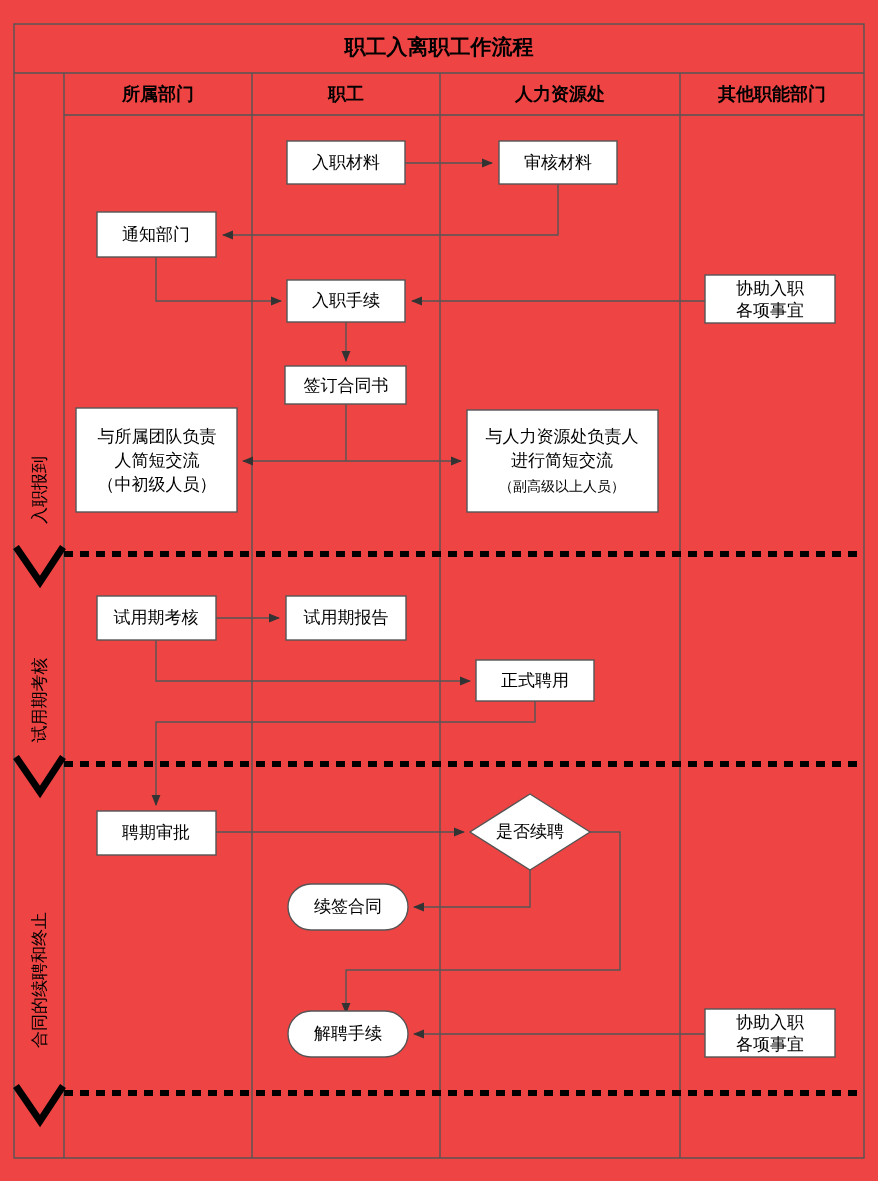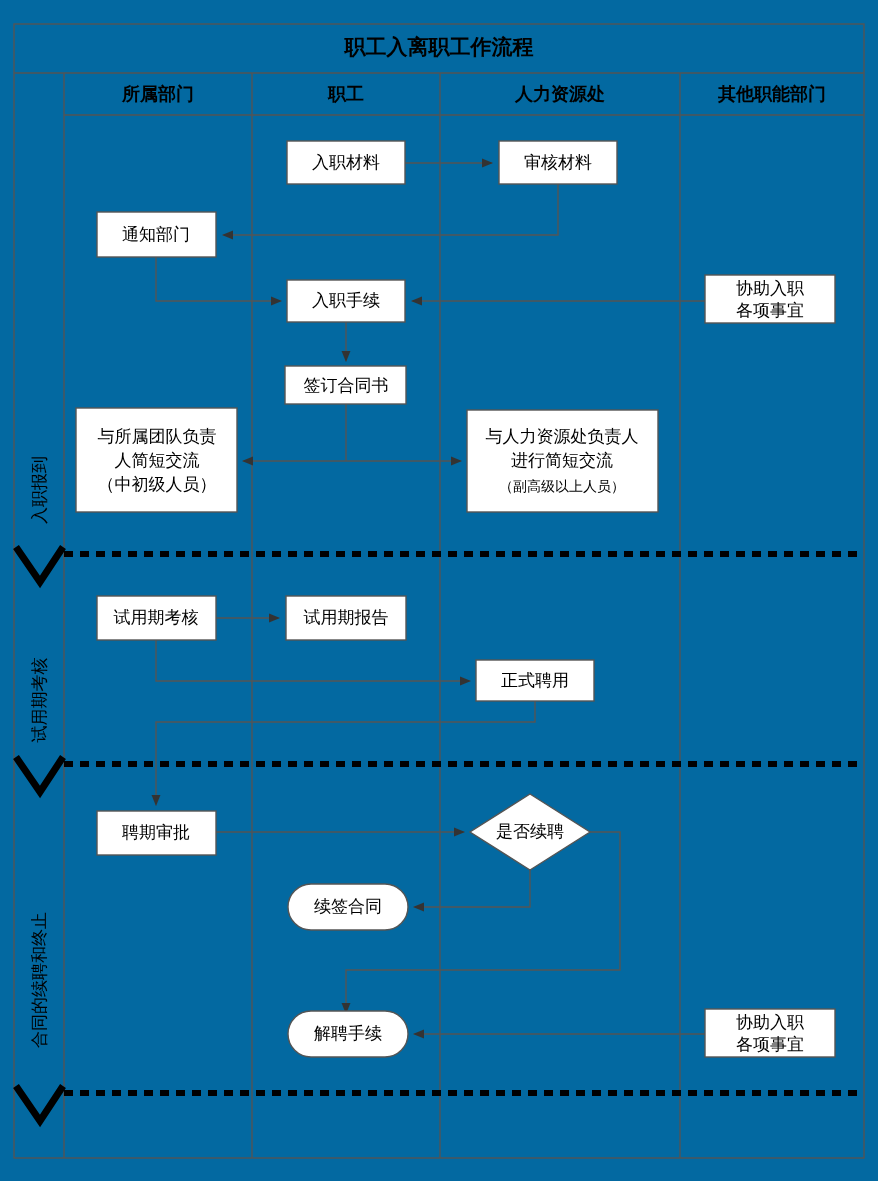--- a/index.html
+++ b/index.html
@@ -7,21 +7,21 @@
     padding: 0;
     background: #ffffff;
   }
   body {
     font-family: "DejaVu Sans", "Liberation Sans", sans-serif;
   }
   #canvas {
     position: relative;
     width: 878px;
     height: 1181px;
-    background: #0369a1;
+    background: #ef4444;
     overflow: hidden;
   }
   svg#chart {
     position: absolute;
     left: 0;
     top: 0;
     width: 878px;
     height: 1181px;
   }
   .node-text {

